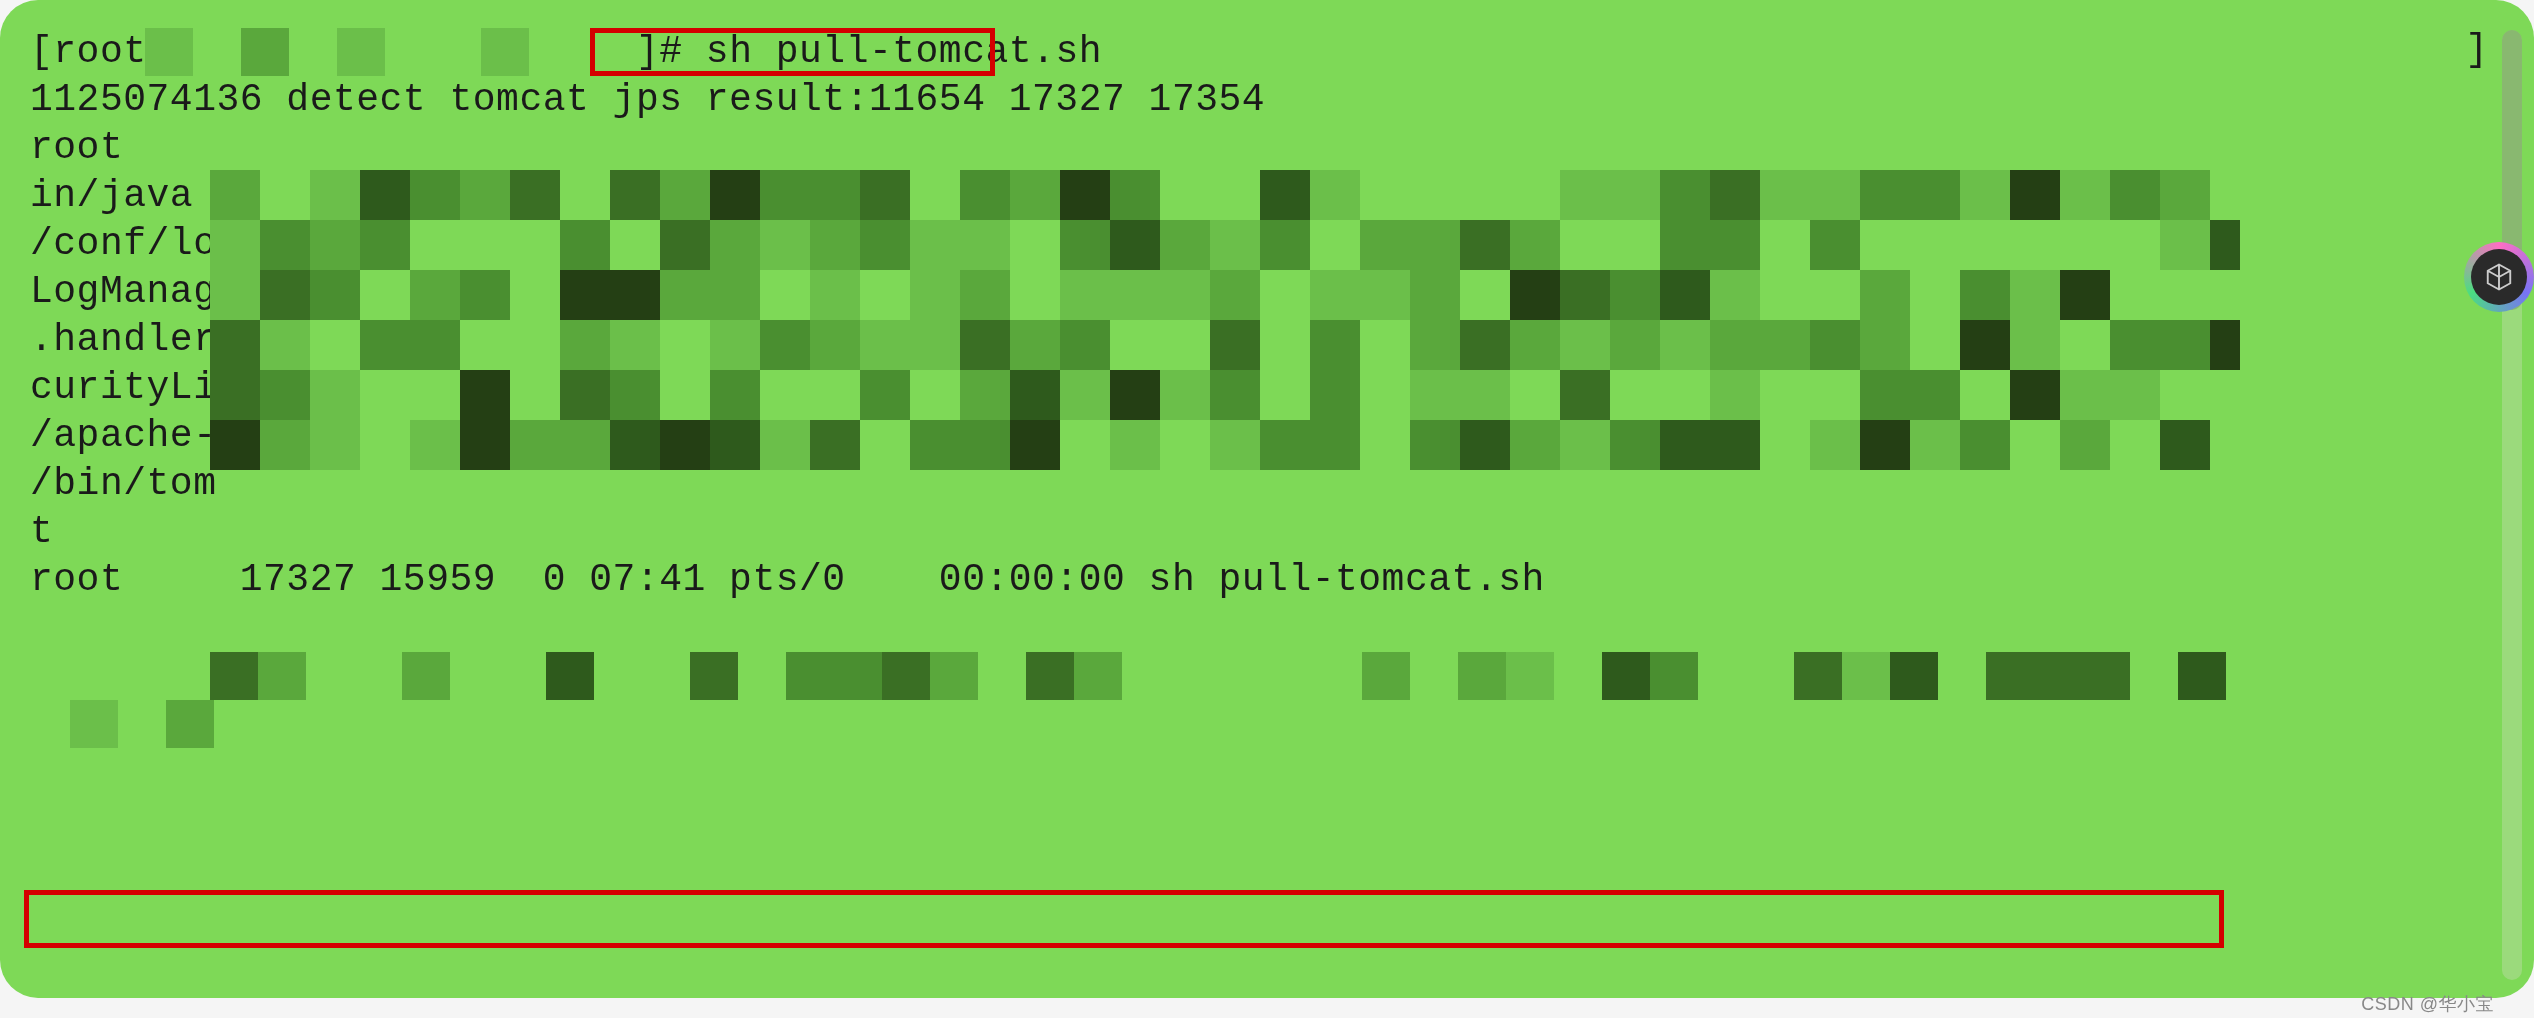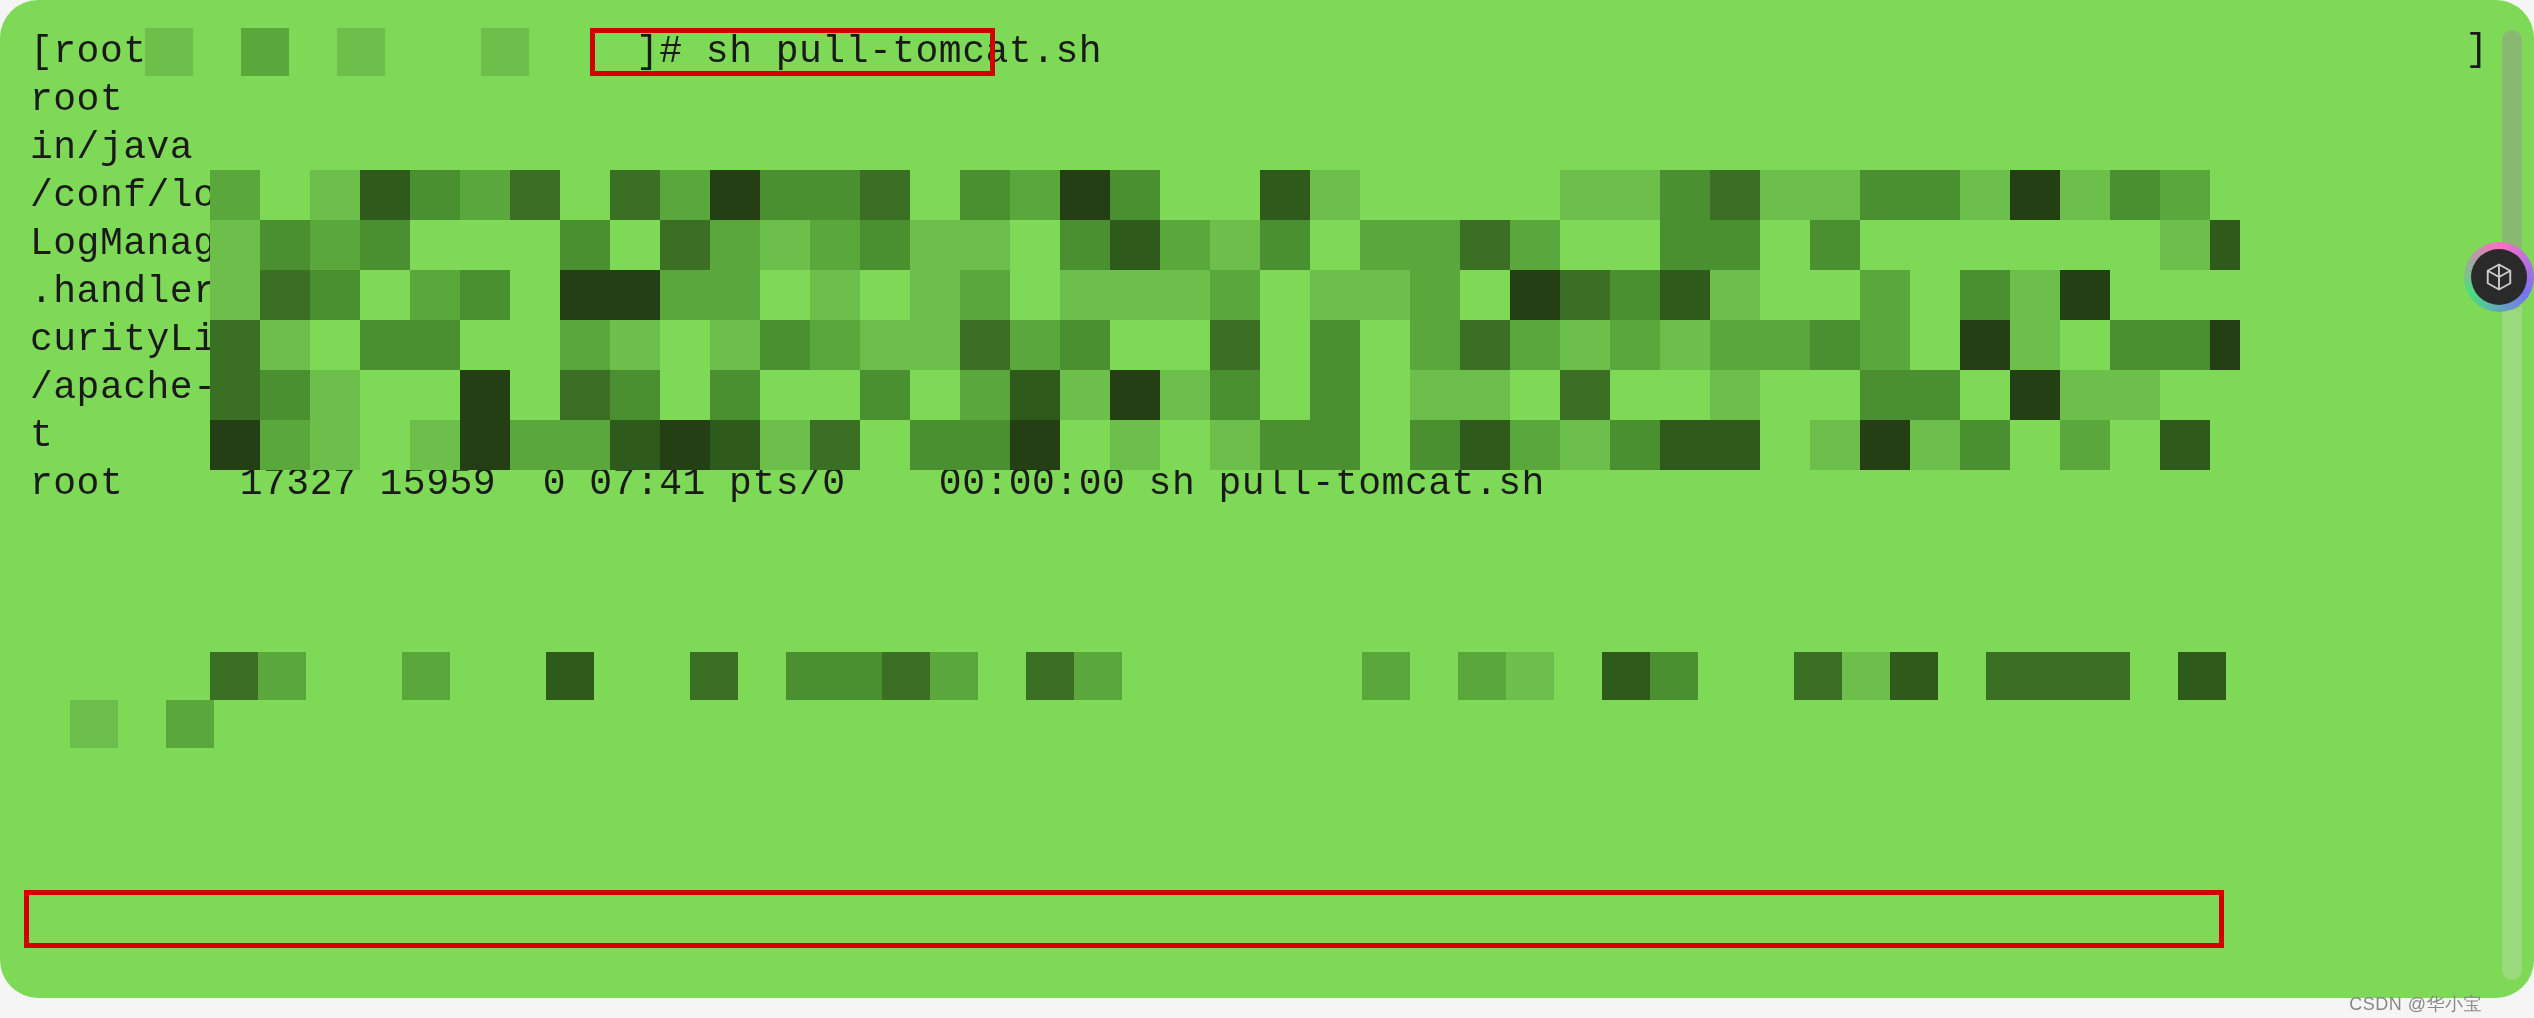--- a/index.html
+++ b/index.html
@@ -93,21 +93,21 @@
     border-radius: 50%;
     background: #2a2a2a;
     display: flex;
     align-items: center;
     justify-content: center;
   }
   .badge-inner svg { fill: #d0d0d0; }
   .watermark {
     position: absolute;
     bottom: 2px;
-    right: 52px;
+    right: 40px;
     font-family: Arial, sans-serif;
     font-size: 18px;
     color: #888;
     letter-spacing: 0.5px;
   }
   .pixelated-strip {
     position: absolute;
     pointer-events: none;
   }
   .bracket-right {
@@ -119,27 +119,29 @@
     color: #1a1a1a;
   }
 </style>
 </head>
 <body>
 
 <div class="terminal">
 
   <div class="line"><span>[root(</span>                    <span>]#</span> <span>sh pull-tomcat.sh</span></div>
 
+  <div class="line">1125074136 detect tomcat jps result:11654 17327 17354</div>
   <div class="line">root</div>
   <div class="line">in/java</div>
   <div class="line">/conf/lo</div>
   <div class="line">LogManag</div>
   <div class="line">.handler</div>
   <div class="line">curityLi</div>
   <div class="line">/apache-</div>
+  <div class="line">/bin/tom</div>
   <div class="line">t</div>
   <div class="line">root     17327 15959  0 07:41 pts/0    00:00:00 sh pull-tomcat.sh</div>
 
   <div class="bracket-right">]</div>
 
   <div class="pixelated-strip" style="top:28px; left:145px; width:430px; height:48px;">
     <svg width="430" height="48">
         <rect width="430" height="48" fill="#7ED957"></rect>
         <rect x="0" y="0" width="48" height="48" fill="#6BBF4A"></rect>
         <rect x="48" y="0" width="48" height="48" fill="#7ED957"></rect>

